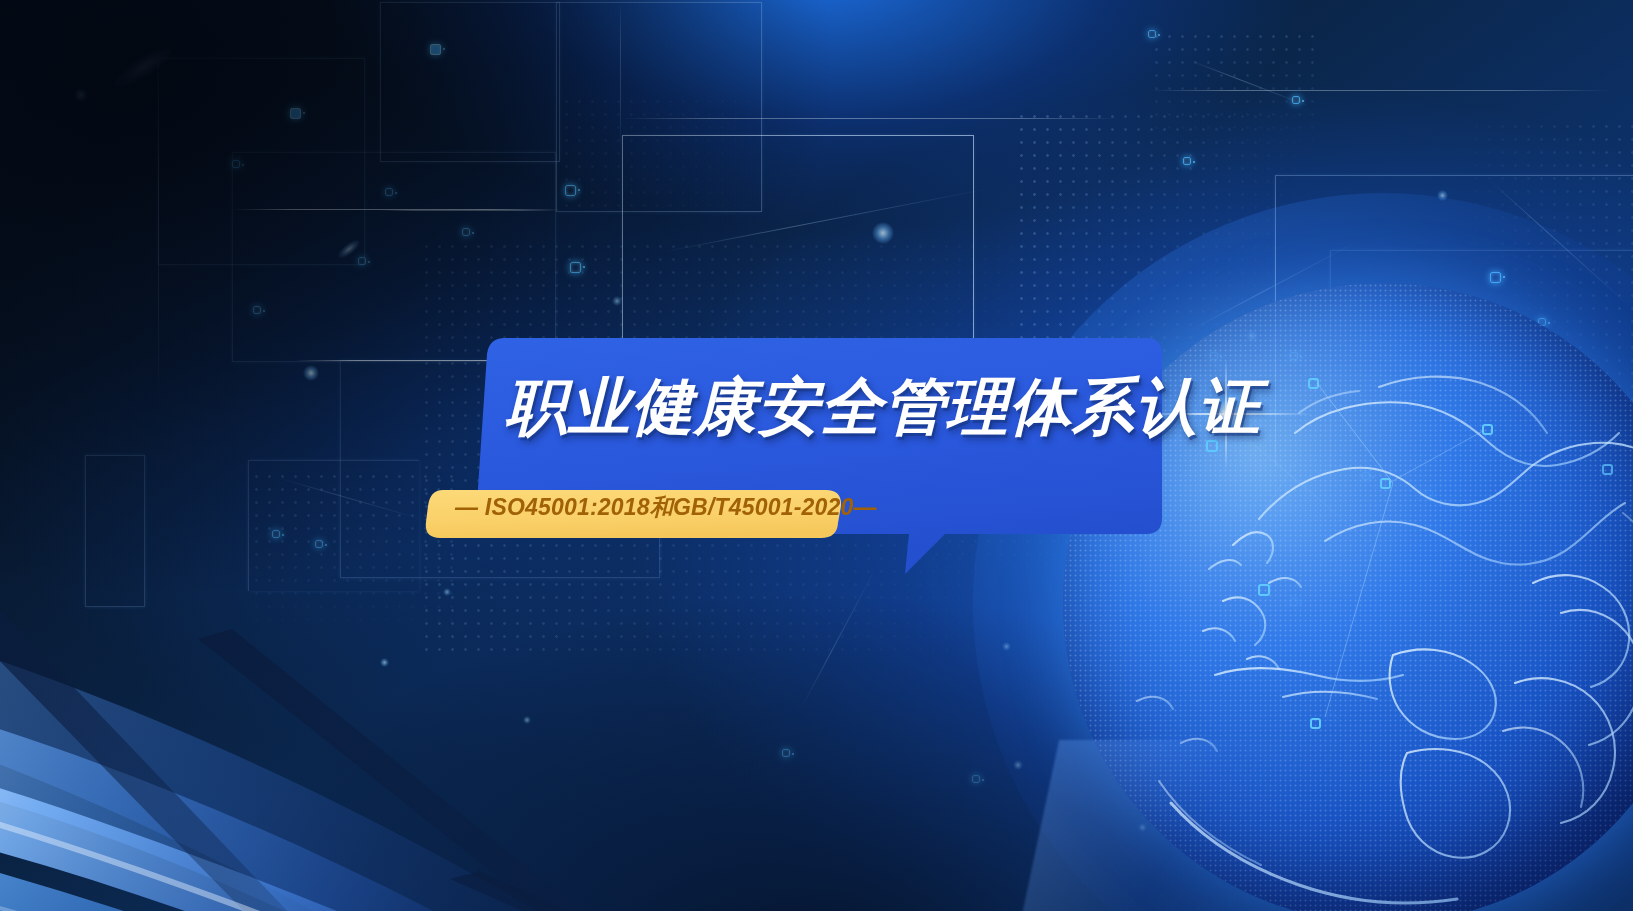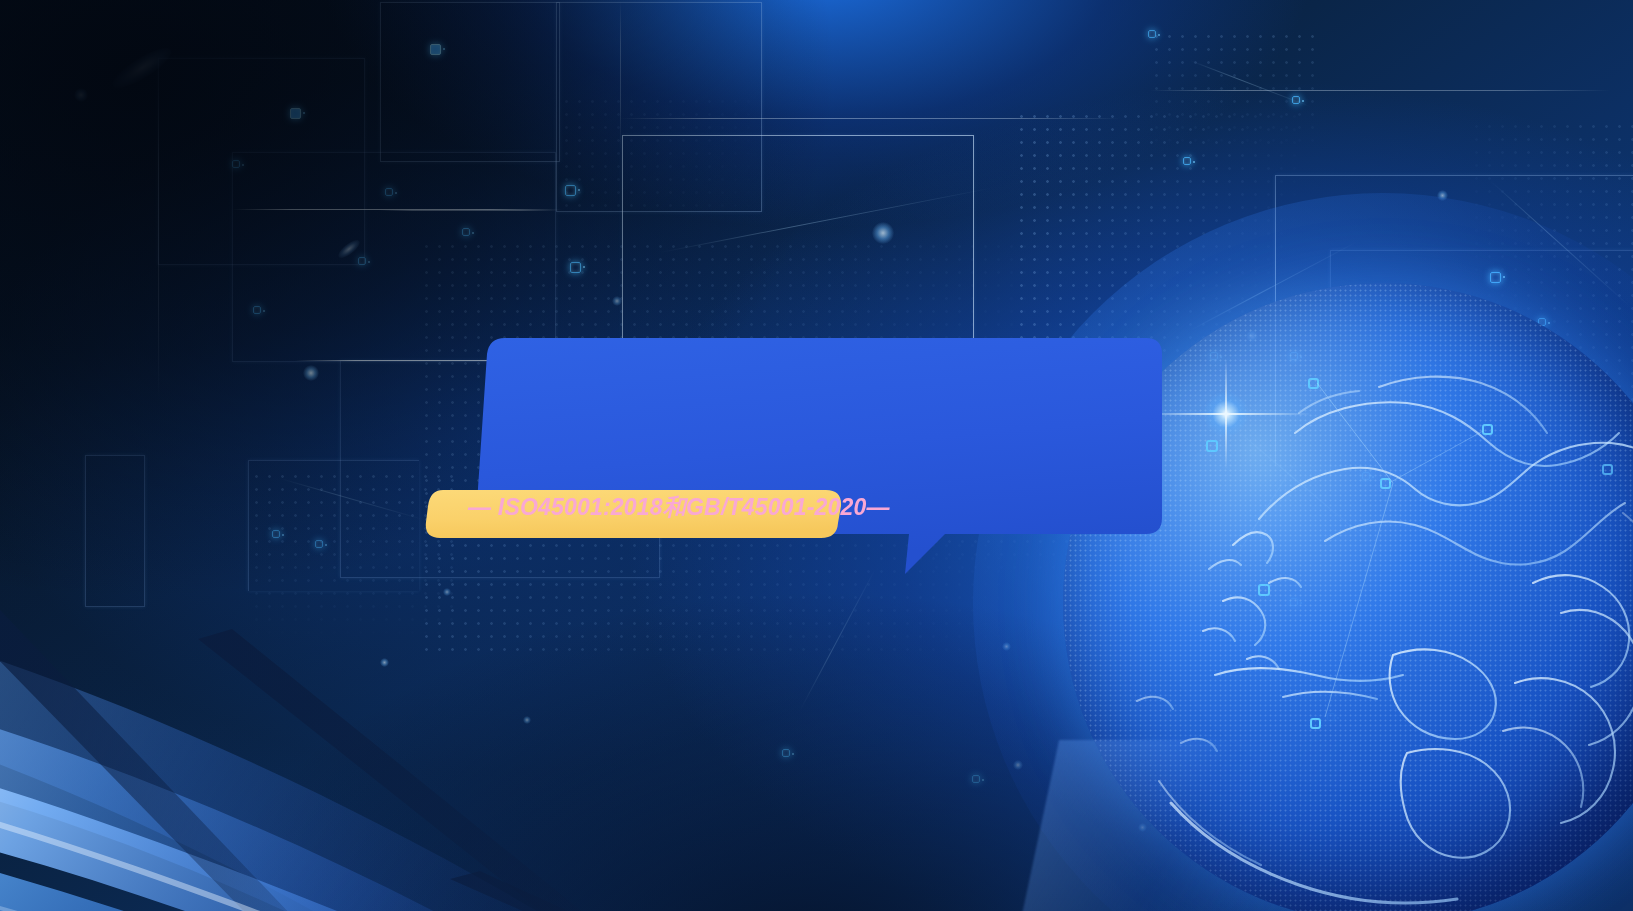--- a/index.html
+++ b/index.html
@@ -146,25 +146,25 @@
     letter-spacing: 1px;
     color: #ffffff;
     white-space: nowrap;
     text-shadow:
        2px 3px 0 rgba(20,52,130,0.55),
        3px 5px 7px rgba(8,25,70,0.45);
     line-height: 1.05;
   }
   .sub-text {
     position: absolute;
-    left: 468px; top: 492px;
+    left: 455px; top: 492px;
     font-size: 23px;
     font-weight: bold;
     font-style: italic;
-    color: #f9a8d4;
+    color: #a16207;
     letter-spacing: 0.2px;
     white-space: nowrap;
   }
 </style>
 </head>
 <body>
 
 <div class="stage">
 
   <div class="bg-base"></div>
@@ -389,17 +389,18 @@
           <stop offset="100%" stop-color="#f6c85c"></stop>
         </linearGradient>
       </defs>
 
       <path d="M505 338 L1146 338 Q1162 338 1162 354 L1162 518 Q1162 534 1146 534 L945 534 L905 574 L909 534 L894 534
                L893 534 L489 534 Q473 534 476 518 L487 354 Q489 338 505 338 Z" fill="url(#bubbleGrad)"></path>
 
       <path d="M443 490 L826 490 Q842 490 841 506 L838 523 Q837 538 821 538 L440 538 Q424 538 426 522 L428 506 Q430 490 443 490 Z" fill="url(#yellowGrad)"></path>
     </svg>
 
+    <div class="title-text">职业健康安全管理体系认证</div>
 
     <div class="sub-text">— ISO45001:2018和GB/T45001-2020—</div>
   </div>
 
 </div>
 
 </body></html>

